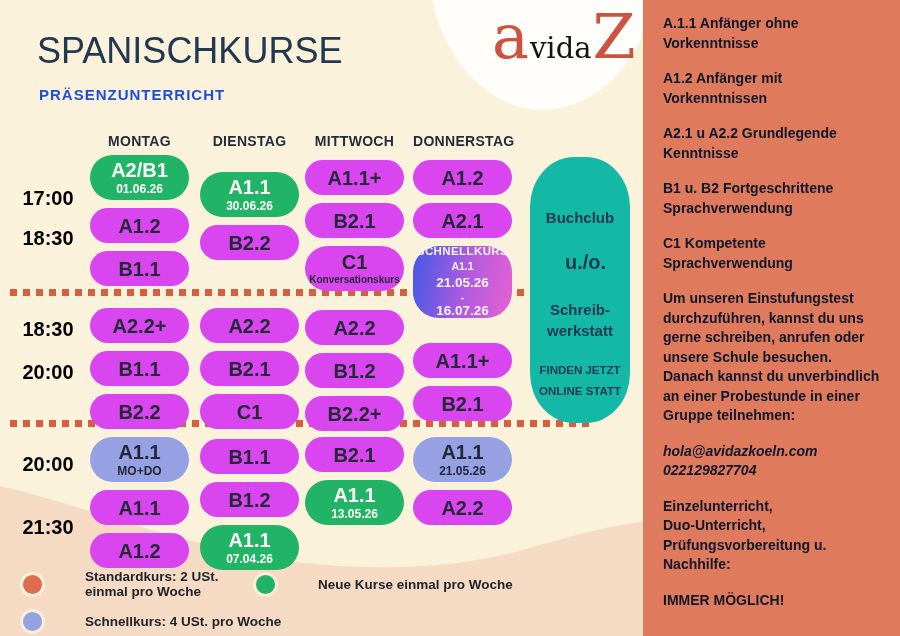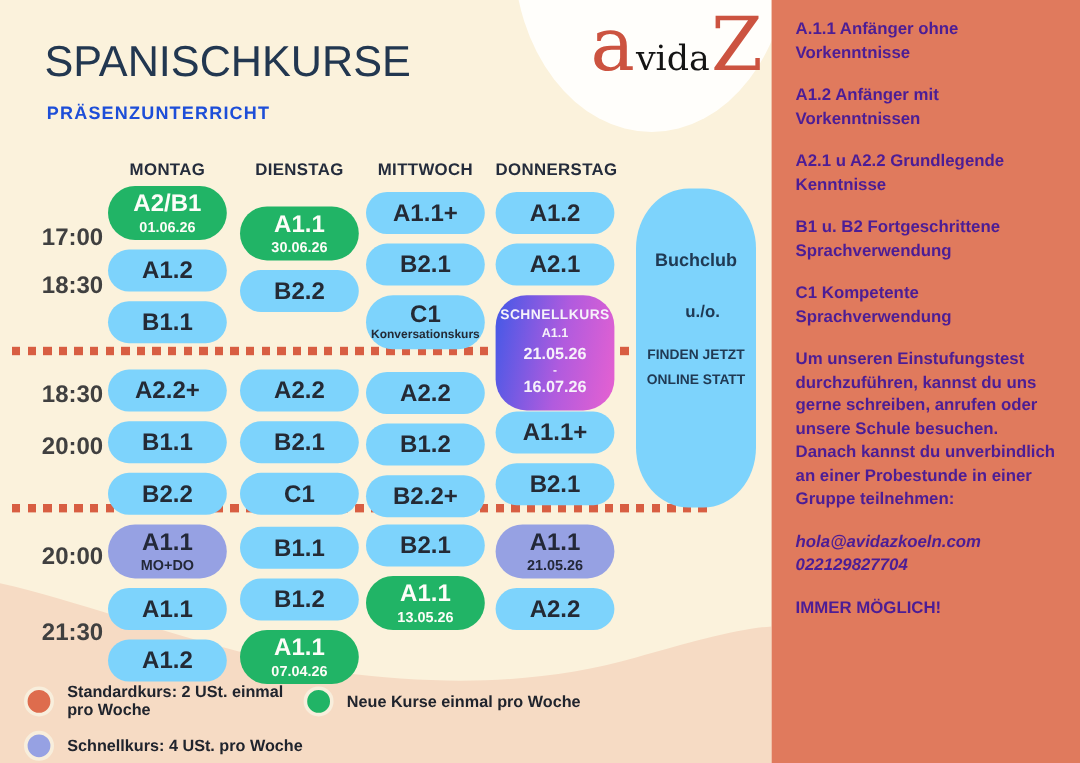--- a/index.html
+++ b/index.html
@@ -18,66 +18,66 @@
   .logo-big{font-size:62px;color:#CC5340;line-height:1;}
   .logo-mid{font-size:29px;color:#141414;line-height:1;margin:0 1px;}
   .page-title{position:absolute;left:37px;top:30px;font-size:36px;font-weight:400;
     color:#223750;letter-spacing:0px;z-index:2;}
   .page-subtitle{position:absolute;left:39px;top:86px;font-size:15px;font-weight:700;
     color:#1d4ed8;letter-spacing:1px;z-index:2;}
   
   .day-header{position:absolute;top:133px;width:99px;text-align:center;font-size:14px;
     font-weight:700;color:#242C3C;letter-spacing:.3px;z-index:3;}
   .c0{left:90px;} .c1{left:200px;} .c2{left:305px;} .c3{left:413px;}
-  .time-label{position:absolute;left:10px;width:76px;text-align:right;font-size:20px;
-    font-weight:700;color:#404040;z-index:3;}
+  .time-label{position:absolute;left:10px;width:76px;text-align:center;font-size:20px;
+    font-weight:700;color:#000000;z-index:3;}
   .t0{top:187px;} .t1{top:227px;} .t2{top:318px;} .t3{top:361px;} .t4{top:453px;} .t5{top:516px;}
   .block{position:absolute;left:0;width:643px;z-index:3;}
   .b0{top:155px;} .b1{top:308px;} .b2{top:437px;}
   .col{position:absolute;top:0;width:99px;display:flex;flex-direction:column;gap:8px;}
   .b0 .c1{padding-top:17px;} .b0 .c2{padding-top:5px;} .b0 .c3{padding-top:5px;}
   .b1 .c2{padding-top:2px;} .b1 .c3{padding-top:35px;} .b2 .c1{padding-top:2px;}
   .pill{height:35px;border-radius:24px;display:flex;flex-direction:column;align-items:center;
     justify-content:center;flex:none;}
   .pill.two{height:45px;}
   .pill-label{font-size:20px;font-weight:600;line-height:1.1;}
   .pill-sub{font-size:12px;font-weight:600;line-height:1.2;margin-top:1px;}
   .pill-sub.xs{font-size:10px;}
-  .pill.standard{background:#7dd3fc;} .pill.standard .pill-label,.pill.standard .pill-sub{color:#242A35;}
+  .pill.standard{background:#d946ef;} .pill.standard .pill-label,.pill.standard .pill-sub{color:#242A35;}
   .pill.new{background:#21B466;} .pill.new .pill-label,.pill.new .pill-sub{color:#FDFDF8;}
   .pill.schnell{background:#96A1E3;} .pill.schnell .pill-label,.pill.schnell .pill-sub{color:#20263366;color:#232838;}
-  .pill.gradient{height:96px;border-radius:26px;background:linear-gradient(100deg,#4C59E6 5%,#B15BDE 55%,#E160D2 95%);}
+  .pill.gradient{height:72px;border-radius:26px;background:linear-gradient(100deg,#4C59E6 5%,#B15BDE 55%,#E160D2 95%);}
   .gl{color:#F6F2FA;font-weight:700;line-height:1.4;text-align:center;}
   .gl0{font-size:11.5px;letter-spacing:.4px;} .gl1{font-size:10.5px;} .gl2{font-size:13.5px;}
   .gl3{font-size:10px;line-height:.9;} .gl4{font-size:13.5px;}
   .dotted{position:absolute;height:7px;z-index:2;
     background:repeating-linear-gradient(to right,#D85E42 0,#D85E42 7px,transparent 7px,transparent 13px);}
   .dots1{left:10px;top:289px;width:520px;}
   .dots2{left:10px;top:420px;width:582px;}
   
-  .blob{position:absolute;left:530px;top:157px;width:100px;height:266px;background:#7dd3fc;
+  .blob{position:absolute;left:530px;top:157px;width:100px;height:266px;background:#14b8a6;
     border-radius:44px / 50px;z-index:3;display:flex;flex-direction:column;align-items:center;
     color:#203A54;text-align:center;}
   .blob-l1{margin-top:52px;font-size:15px;font-weight:700;}
-  .blob-l2{margin-top:25px;font-size:14px;font-weight:700;margin-left:11px;}
+  .blob-l2{margin-top:25px;font-size:20px;font-weight:700;margin-left:11px;}
   .blob-l3{margin-top:25px;font-size:15px;font-weight:700;line-height:21px;}
   .blob-f{margin-top:19px;font-size:11.5px;font-weight:700;line-height:21px;}
   
   .legend{position:absolute;left:20px;top:569px;z-index:4;}
   .lrow{display:flex;align-items:center;}
   .lrow + .lrow{margin-top:10px;}
-  .litem{display:flex;align-items:center;}
+  .litem{display:flex;align-items:center;gap:29px;}
   .litem.w{width:233px;}
   .ldot{width:19px;height:19px;border-radius:50%;border:3px solid #F8EEDC;flex:none;}
   .ldot.standard{background:#DE6C4D;} .ldot.new{background:#21B466;} .ldot.schnell{background:#96A1E3;}
   .llabel{margin-left:11px;font-size:13.5px;font-weight:700;color:#20242D;}
   
   .sidebar{position:absolute;right:0;top:0;width:257px;height:636px;background:#E07A5D;
     box-sizing:border-box;padding:14px 16px 0 20px;z-index:5;}
-  .sb-p{color:#4c1d95;font-size:14px;font-weight:700;line-height:19.5px;margin-bottom:16px;}
+  .sb-p{color:#0f172a;font-size:14px;font-weight:700;line-height:19.5px;margin-bottom:16px;}
   .sb-p.italic{font-style:italic;}
 </style>
 </head>
 <body>
 
 <div class="main">
   <svg class="wave" viewBox="0 0 643 160" preserveAspectRatio="none">
     <path d="M0,10 C 80,28 170,66 280,84 C 380,97 460,92 530,72 C 575,59 615,48 643,46 L643,160 L0,160 Z" fill="#F6DBC4"></path>
   </svg>
   <div class="logo-circle"></div>
@@ -242,20 +242,24 @@
           <div class="pill standard">
             <div class="pill-label">A2.2</div>
           </div>
         </div>
       </div>
     </div>
 
   <div class="blob">
     <div class="blob-l1">Buchclub</div>
     <div class="blob-l2">u./o.</div>
+    <div class="blob-l3">
+      <div>Schreib-</div>
+      <div>werkstatt</div>
+    </div>
     <div class="blob-f">
       <div>FINDEN JETZT</div>
       <div>ONLINE STATT</div>
     </div>
   </div>
 
   <div class="legend">
     <div class="lrow">
       <div class="litem w">
         <span class="ldot standard"></span>
@@ -276,14 +280,15 @@
 </div>
 
 <div class="sidebar" id="sidebar">
     <div class="sb-p">A.1.1 Anfänger ohne<br>Vorkenntnisse</div>
     <div class="sb-p">A1.2 Anfänger mit<br>Vorkenntnissen</div>
     <div class="sb-p">A2.1 u A2.2 Grundlegende<br>Kenntnisse</div>
     <div class="sb-p">B1 u. B2 Fortgeschrittene<br>Sprachverwendung</div>
     <div class="sb-p">C1 Kompetente<br>Sprachverwendung</div>
     <div class="sb-p">Um unseren Einstufungstest<br>durchzuführen, kannst du uns<br>gerne schreiben, anrufen oder<br>unsere Schule besuchen.<br>Danach kannst du unverbindlich<br>an einer Probestunde in einer<br>Gruppe teilnehmen:</div>
     <div class="sb-p italic">hola@avidazkoeln.com<br>022129827704</div>
+    <div class="sb-p">Einzelunterricht,<br>Duo-Unterricht,<br>Prüfungsvorbereitung u.<br>Nachhilfe:</div>
     <div class="sb-p">IMMER MÖGLICH!</div>
   </div>
 
 </body></html>

